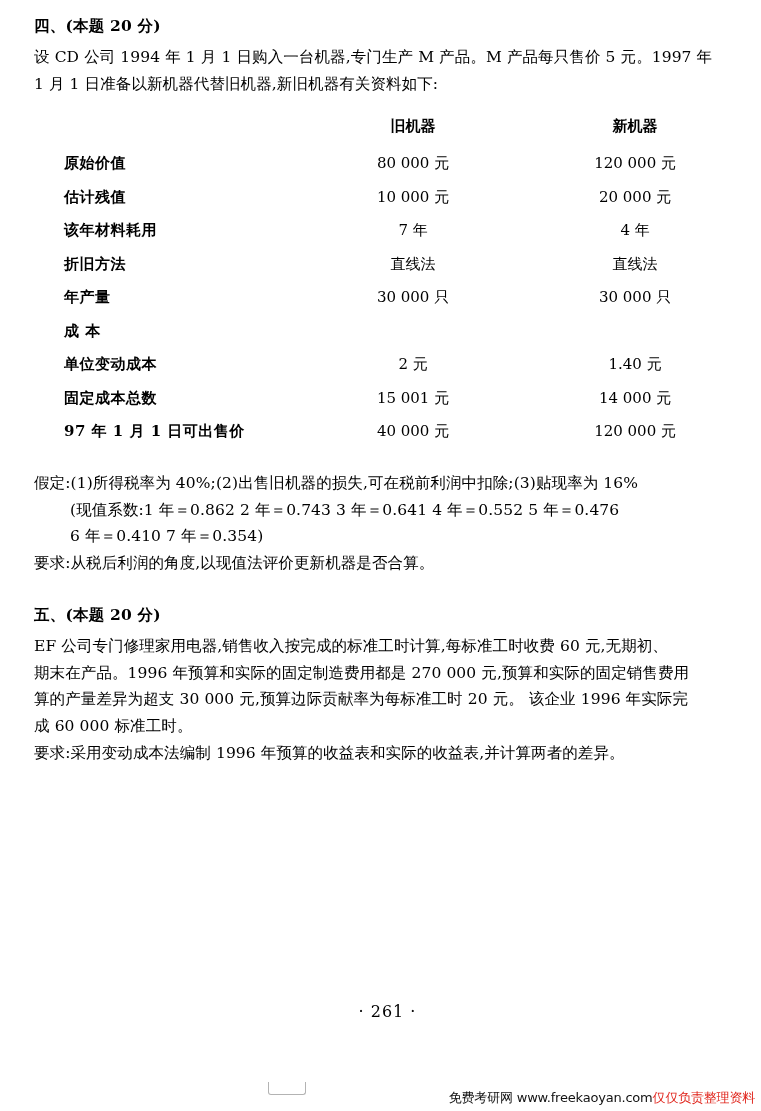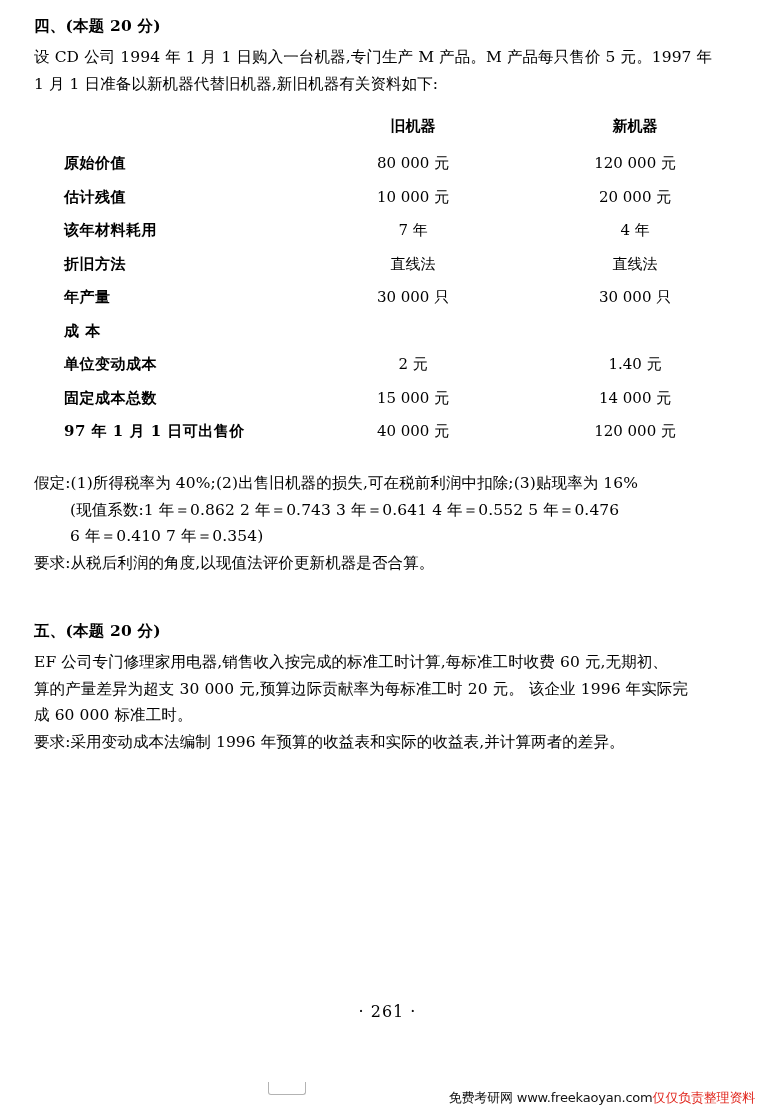--- a/index.html
+++ b/index.html
@@ -77,21 +77,21 @@
   .assume-block p {
     margin: 0;
     font-size: 15.5px;
     line-height: 1.72;
     letter-spacing: 0.1px;
   }
   .assume-block .sub {
     padding-left: 36px;
   }
   .sec2 {
-    margin-top: 42px;
+    margin-top: 26px;
   }
   .sec2 .para { margin-top: 0; }
   .req {
     margin-top: 2px;
   }
   .folio {
     position: absolute;
     left: 14px;
     right: 0;
     top: 1002px;
@@ -182,21 +182,21 @@
           <td class="val"></td>
         </tr>
         <tr>
           <td class="lbl">单位变动成本</td>
           <td class="val">2 元</td>
           <td class="spacer"></td>
           <td class="val">1.40 元</td>
         </tr>
         <tr>
           <td class="lbl">固定成本总数</td>
-          <td class="val">15 000 元</td>
+          <td class="val">15 001 元</td>
           <td class="spacer"></td>
           <td class="val">14 000 元</td>
         </tr>
         <tr>
           <td class="lbl">97 年 1 月 1 日可出售价</td>
           <td class="val">40 000 元</td>
           <td class="spacer"></td>
           <td class="val">120 000 元</td>
         </tr>
       </tbody>
@@ -207,20 +207,21 @@
       <p class="sub">(现值系数:1 年＝0.862   2 年＝0.743   3 年＝0.641   4 年＝0.552   5 年＝0.476</p>
       <p class="sub">6 年＝0.410   7 年＝0.354)</p>
       <p>要求:从税后利润的角度,以现值法评价更新机器是否合算。</p>
     </div>
   </div>
 
   <div class="sec2">
     <div class="sec-head">五、(本题 20 分)</div>
     <div class="para-lines">
       <p class="para">EF 公司专门修理家用电器,销售收入按完成的标准工时计算,每标准工时收费 60 元,无期初、</p>
+      <p class="para">期末在产品。1996 年预算和实际的固定制造费用都是 270 000 元,预算和实际的固定销售费用</p>
       <p class="para">算的产量差异为超支 30 000 元,预算边际贡献率为每标准工时 20 元。 该企业 1996 年实际完</p>
       <p class="para">成 60 000 标准工时。</p>
       <p class="para req">要求:采用变动成本法编制 1996 年预算的收益表和实际的收益表,并计算两者的差异。</p>
     </div>
   </div>
 
   <div class="folio">· 261 ·</div>
   <div class="scan-mark"></div>
   <div class="watermark">
     <span>免费考研网 www.freekaoyan.com</span><span class="red">仅仅负责整理资料</span>

